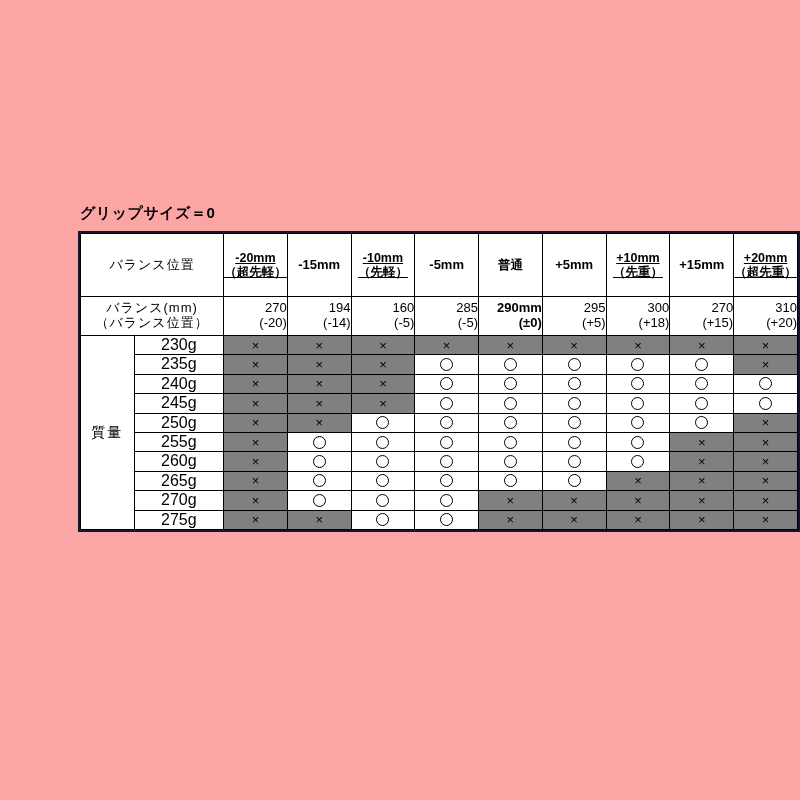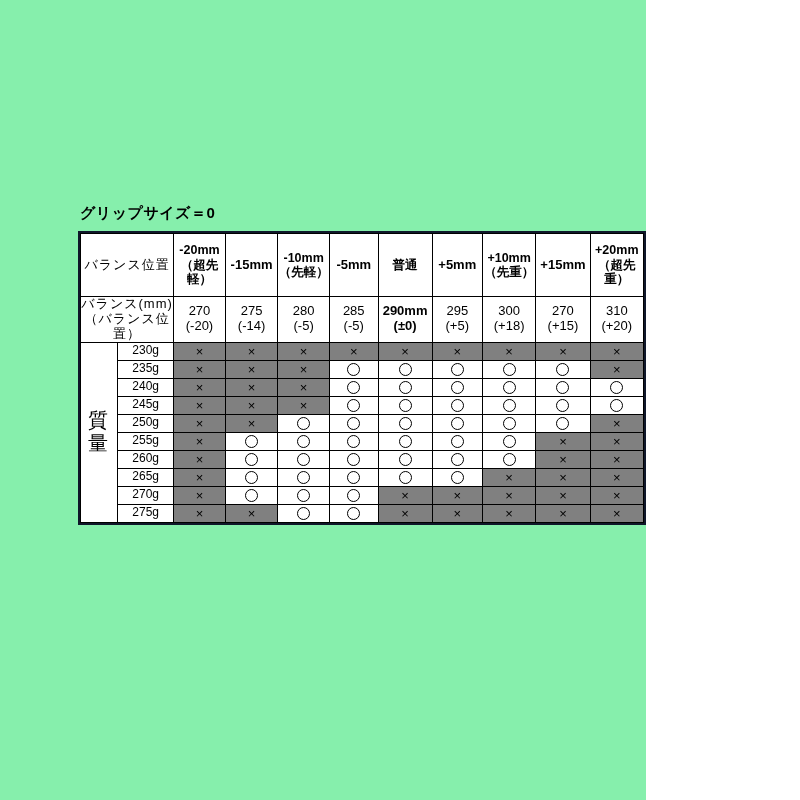--- a/index.html
+++ b/index.html
@@ -10,22 +10,22 @@
   body {
     width: 800px;
     height: 800px;
     font-family: "Liberation Sans", sans-serif;
     color: #000000;
     position: relative;
   }
   #page {
     position: absolute;
     left: 0; top: 0;
-    width: 646px; height: 800px;
-    background: #86efac;
+    width: 800px; height: 800px;
+    background: #fca5a5;
   }
   .caption {
     position: absolute;
     left: 80px;
     top: 204px;
     font-size: 15px;
     font-weight: bold;
     letter-spacing: 0.5px;
   }
   .table-wrap {
@@ -53,42 +53,42 @@
   
   col.label-a { width: 54px; }
   col.label-b { width: 90px; }
   col.data    { width: 64px; }
 
   td.hdr {
     height: 62px;
     font-size: 12.5px;
     font-weight: bold;
   }
-  td.hdr-orange { background: #ecab00; }
+  td.hdr-orange { background: #ecab00; text-decoration: underline; }
   td.hdr-yellow { background: #ffff00; }
   td.hdr-plain  { background: #ffffff; font-weight: bold; font-size: 13px;}
 
   td.rowlabel {
     font-size: 13px;
     letter-spacing: 1px;
   }
   td.balrow {
     height: 38px;
     font-size: 13px;
   }
-  td.balrow .l2 { display:block; }
+  td.balrow .l2 { display:block;text-align:right; }
   td.bal-yellow { background: #ffff00; font-weight: bold; margin-top: 8px; }
 
   td.masslabel {
-    font-size: 20px;
+    font-size: 14px;
     letter-spacing: 2px;
   }
   td.weight {
     height: 17px;
-    font-size: 12px;
+    font-size: 16px;
     text-align: right;
     padding-right: 6px;
   }
   td.cell {
     height: 17px;
     font-size: 12px;
   }
   td.cell.x {
     background: #808080;
   }
@@ -171,25 +171,25 @@
         <tr>
           <td class="rowlabel" colspan="2">
             <span class="hdr-stack">バランス(mm)</span>
             <span class="hdr-stack">（バランス位置）</span>
           </td>
           <td class="balrow">
             <span class="l2">270</span>
             <span class="l2">(-20)</span>
           </td>
           <td class="balrow">
-            <span class="l2">275</span>
+            <span class="l2">194</span>
             <span class="l2">(-14)</span>
           </td>
           <td class="balrow">
-            <span class="l2">280</span>
+            <span class="l2">160</span>
             <span class="l2">(-5)</span>
           </td>
           <td class="balrow">
             <span class="l2">285</span>
             <span class="l2">(-5)</span>
           </td>
           <td class="balrow bal-yellow">
             <span class="l2">290mm</span>
             <span class="l2">(±0)</span>
           </td>

